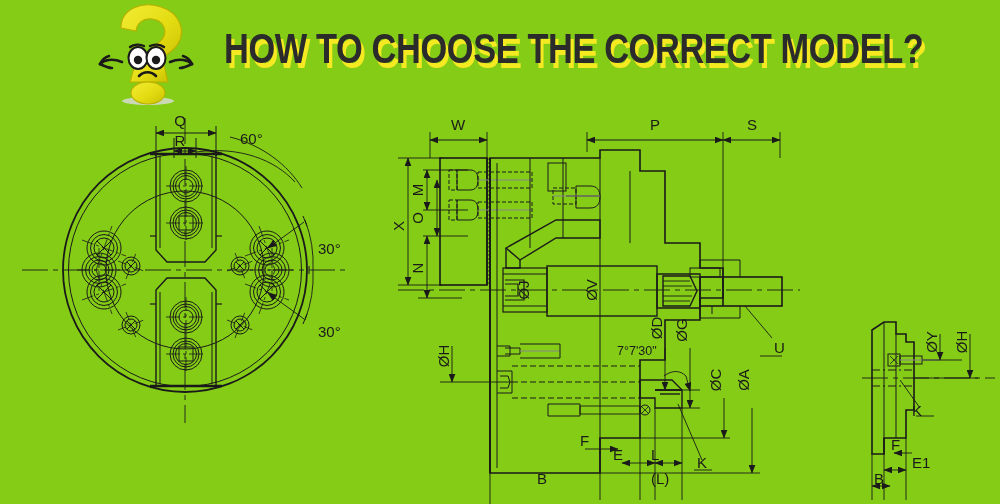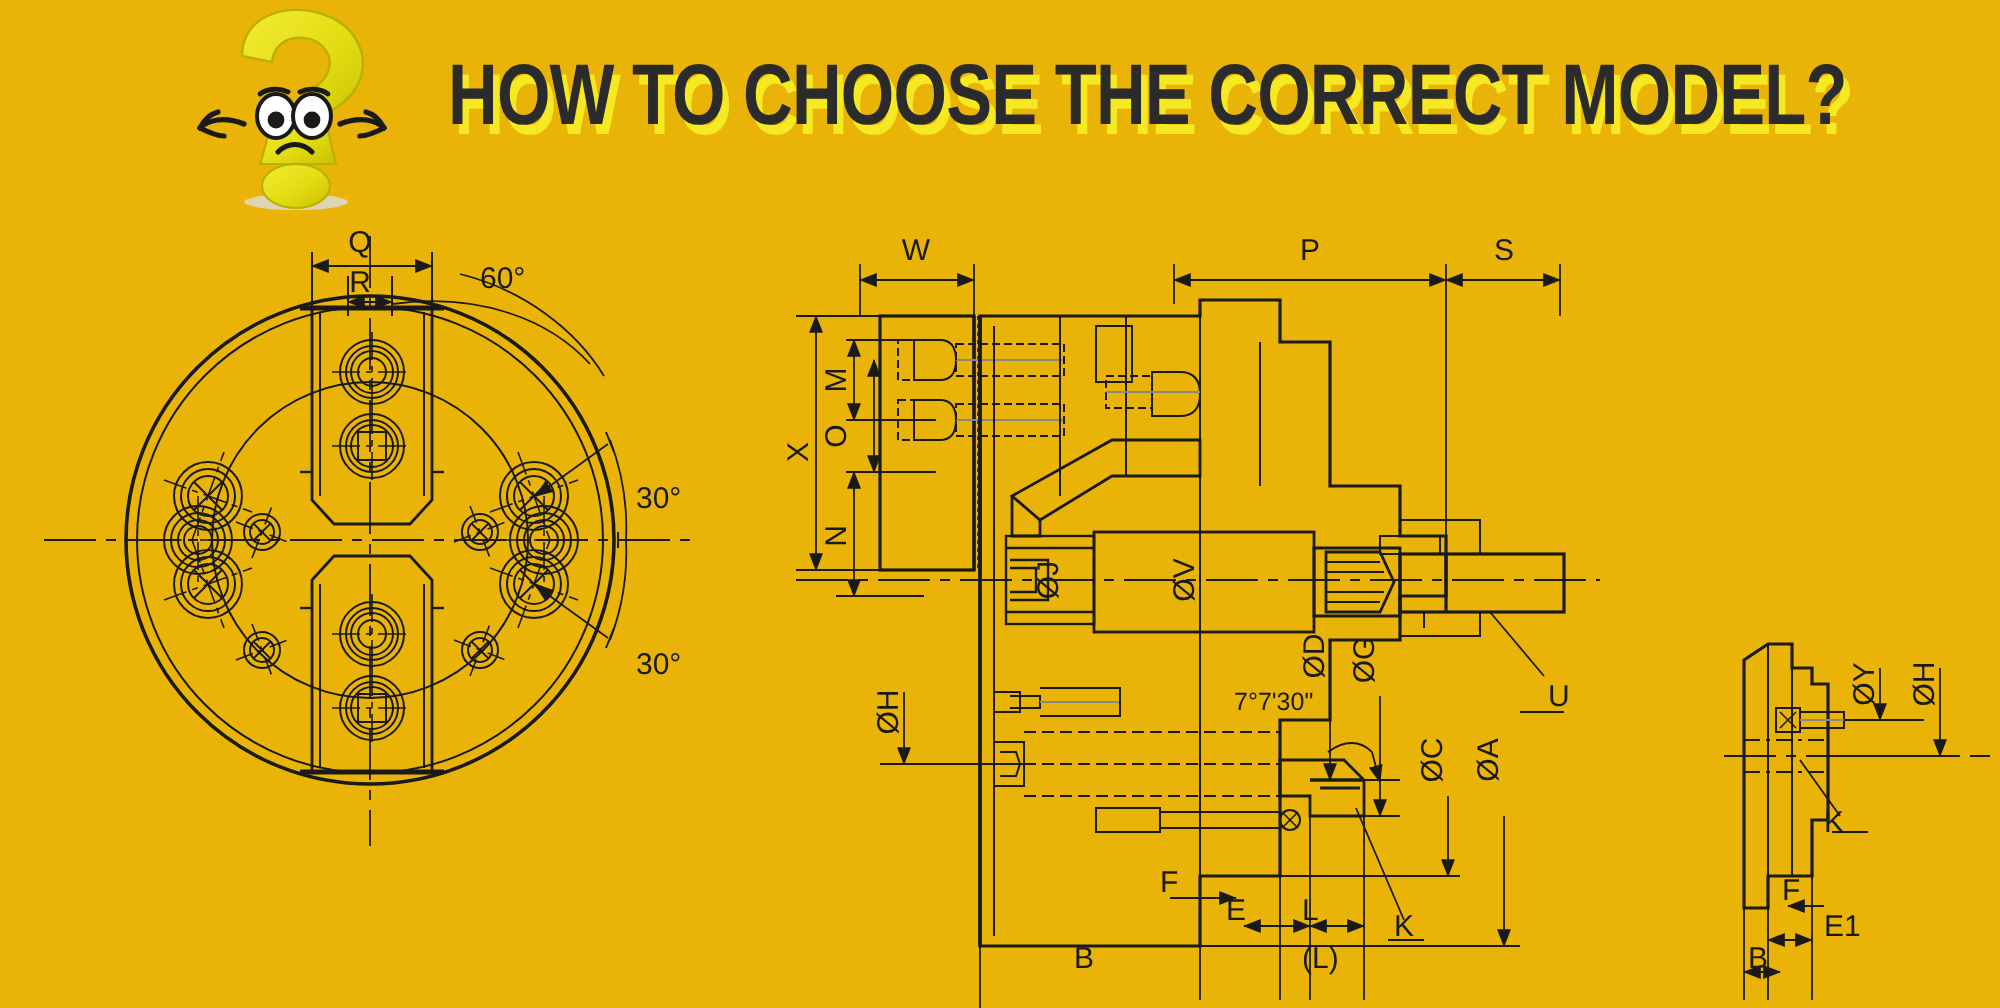--- a/index.html
+++ b/index.html
@@ -1,17 +1,17 @@
 <!DOCTYPE html>
 <html><head>
 <meta charset="utf-8">
 <style>
   html,body{margin:0;padding:0;background:#fff;}
   body{width:1000px;height:504px;overflow:hidden;font-family:"Liberation Sans",sans-serif;}
-  #page{position:relative;width:1000px;height:504px;background:#eab308;}
+  #page{position:relative;width:1000px;height:504px;background:#84cc16;}
 
   
   #header{position:absolute;left:0;top:0;width:1000px;height:108px;}
   #qmark{position:absolute;left:88px;top:2px;width:116px;height:104px;}
   #title{
     position:absolute;left:224px;top:22px;
     font-family:"Liberation Sans",sans-serif;
     font-weight:bold;
     font-size:43px;
     line-height:52px;

